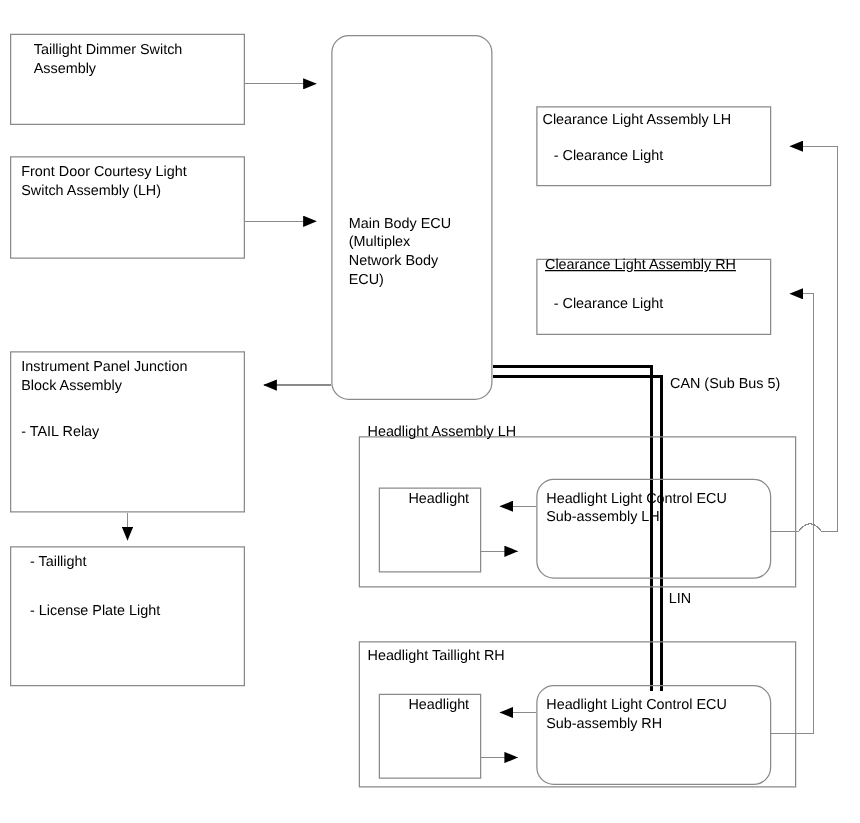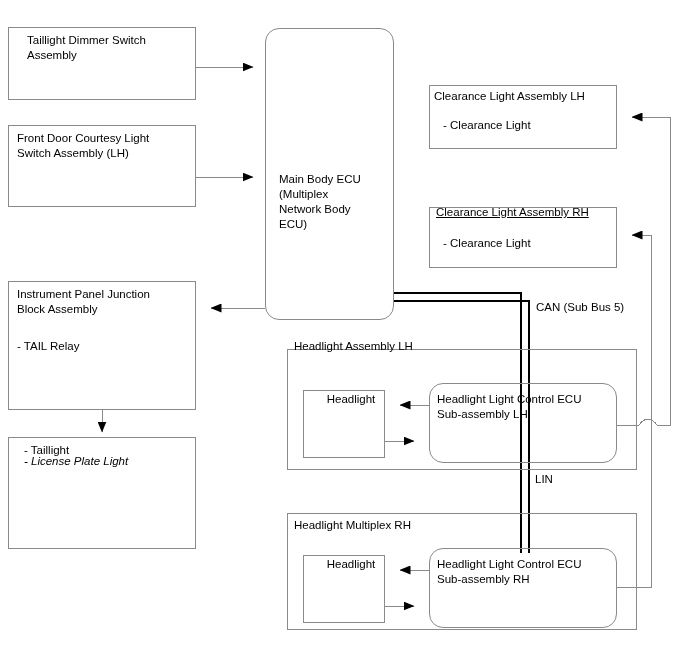--- a/index.html
+++ b/index.html
@@ -117,40 +117,40 @@
 Network Body
 ECU)</div>
 
   <div class="node" style="left:8px; top:281px; width:188px; height:129px;"></div>
   <div class="lbl" style="left:17px; top:339px; width:175px;">- TAIL Relay</div>
   <div class="lbl" style="left:17px; top:287px; width:175px;">Instrument Panel Junction
 Block Assembly</div>
 
   <div class="node" style="left:8px; top:437px; width:188px; height:112px;"></div>
   <div class="lbl" style="left:24px; top:443px; width:170px;">- Taillight</div>
-  <div class="lbl" style="left:24px; top:454px; width:170px;font-style:italic;">- License Plate Light</div>
+  <div class="lbl" style="left:24px; top:482px; width:170px;">- License Plate Light</div>
 
   <div class="node" style="left:429px; top:85px; width:188px; height:64px;"></div>
   <div class="lbl" style="left:434px; top:89px; width:182px;">Clearance Light Assembly LH</div>
   <div class="lbl" style="left:443px; top:118px; width:170px;">- Clearance Light</div>
 
   <div class="node" style="left:429px; top:207px; width:188px; height:61px;"></div>
   <div class="lbl" style="left:436px; top:205px; width:182px;text-decoration:underline;">Clearance Light Assembly RH</div>
   <div class="lbl" style="left:443px; top:236px; width:170px;">- Clearance Light</div>
 
   <div class="node" style="left:287px; top:349px; width:350px; height:121px;"></div>
   <div class="lbl" style="left:294px; top:339px; width:200px;">Headlight Assembly LH</div>
   <div class="node" style="left:303px; top:390px; width:82px; height:68px;"></div>
   <div class="lbl" style="left:314px; top:392px; width:74px; text-align:center;">Headlight</div>
   <div class="node node-rounded" style="left:429px; top:383px; width:188px; height:80px;"></div>
   <div class="lbl" style="left:437px; top:392px; width:180px;">Headlight Light Control ECU
 Sub-assembly LH</div>
 
   <div class="node" style="left:287px; top:513px; width:350px; height:117px;"></div>
-  <div class="lbl" style="left:294px; top:518px; width:200px;">Headlight Multiplex RH</div>
+  <div class="lbl" style="left:294px; top:518px; width:200px;">Headlight Taillight RH</div>
   <div class="node" style="left:303px; top:555px; width:82px; height:68px;"></div>
   <div class="lbl" style="left:314px; top:557px; width:74px; text-align:center;">Headlight</div>
   <div class="node node-rounded" style="left:429px; top:548px; width:188px; height:80px;"></div>
   <div class="lbl" style="left:437px; top:557px; width:180px;">Headlight Light Control ECU
 Sub-assembly RH</div>
 
   <div class="bus-lbl" style="left:536px; top:300px;">CAN (Sub Bus 5)</div>
   <div class="bus-lbl" style="left:535px; top:472px;">LIN</div>
 
 </div>

